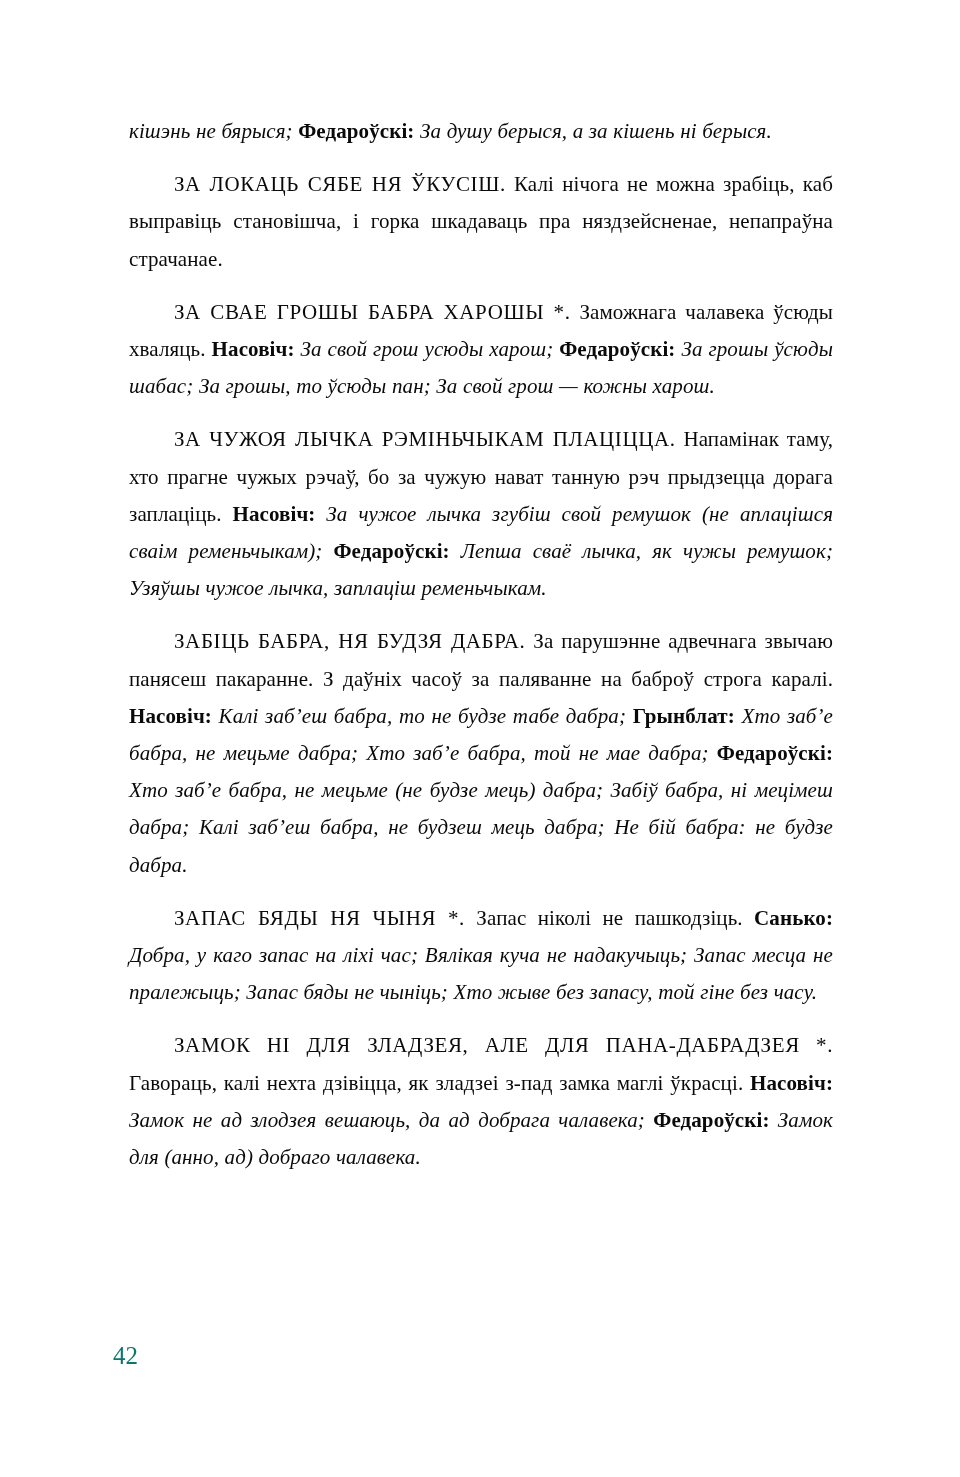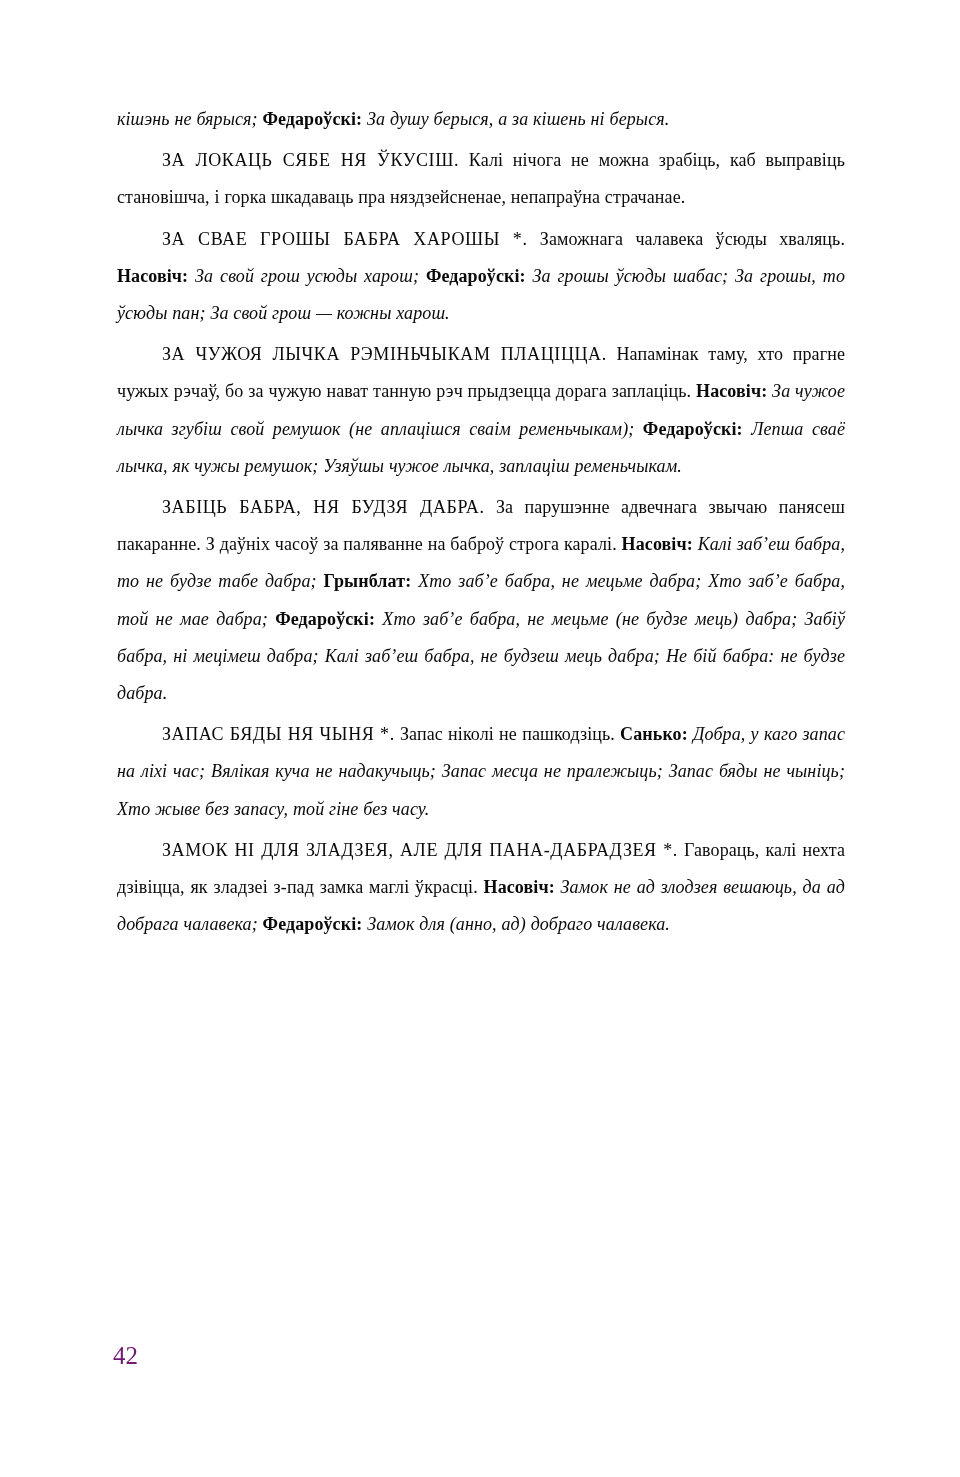--- a/index.html
+++ b/index.html
@@ -25,25 +25,25 @@
   }
 
   #textblock {
     position: absolute;
     left: 113px;
     top: 97px;
     width: 736px;
   }
 
   p.entry {
-    margin: 4px;
+    margin: 16px;
     padding: 0;
     text-align: justify;
     text-justify: inter-word;
-    font-size: 18px;
+    font-size: 21px;
     line-height: 37.2px;
     letter-spacing: 0.1px;
     word-spacing: 0.2px;
     hyphens: manual;
   }
   p.entry.indent {
     text-indent: 45px;
   }
   p.entry.noindent {
     text-indent: 0;
@@ -63,21 +63,21 @@
     font-style: italic;
   }
 
   #pagenum {
     position: absolute;
     left: 113px;
     top: 1341px;
     font-size: 25px;
     line-height: 30px;
     font-family: "Liberation Serif", "DejaVu Serif", serif;
-    color: #701a75;
+    color: #0f766e;
   }
 </style>
 </head>
 <body>
 
 <div id="page">
 
   <div id="textblock">
 
     <p class="entry noindent"><span class="it">кішэнь не бярыся; </span><span class="src">Федароўскі:</span><span class="it"> За душу берыся, а за кішень ні берыся.</span></p>

